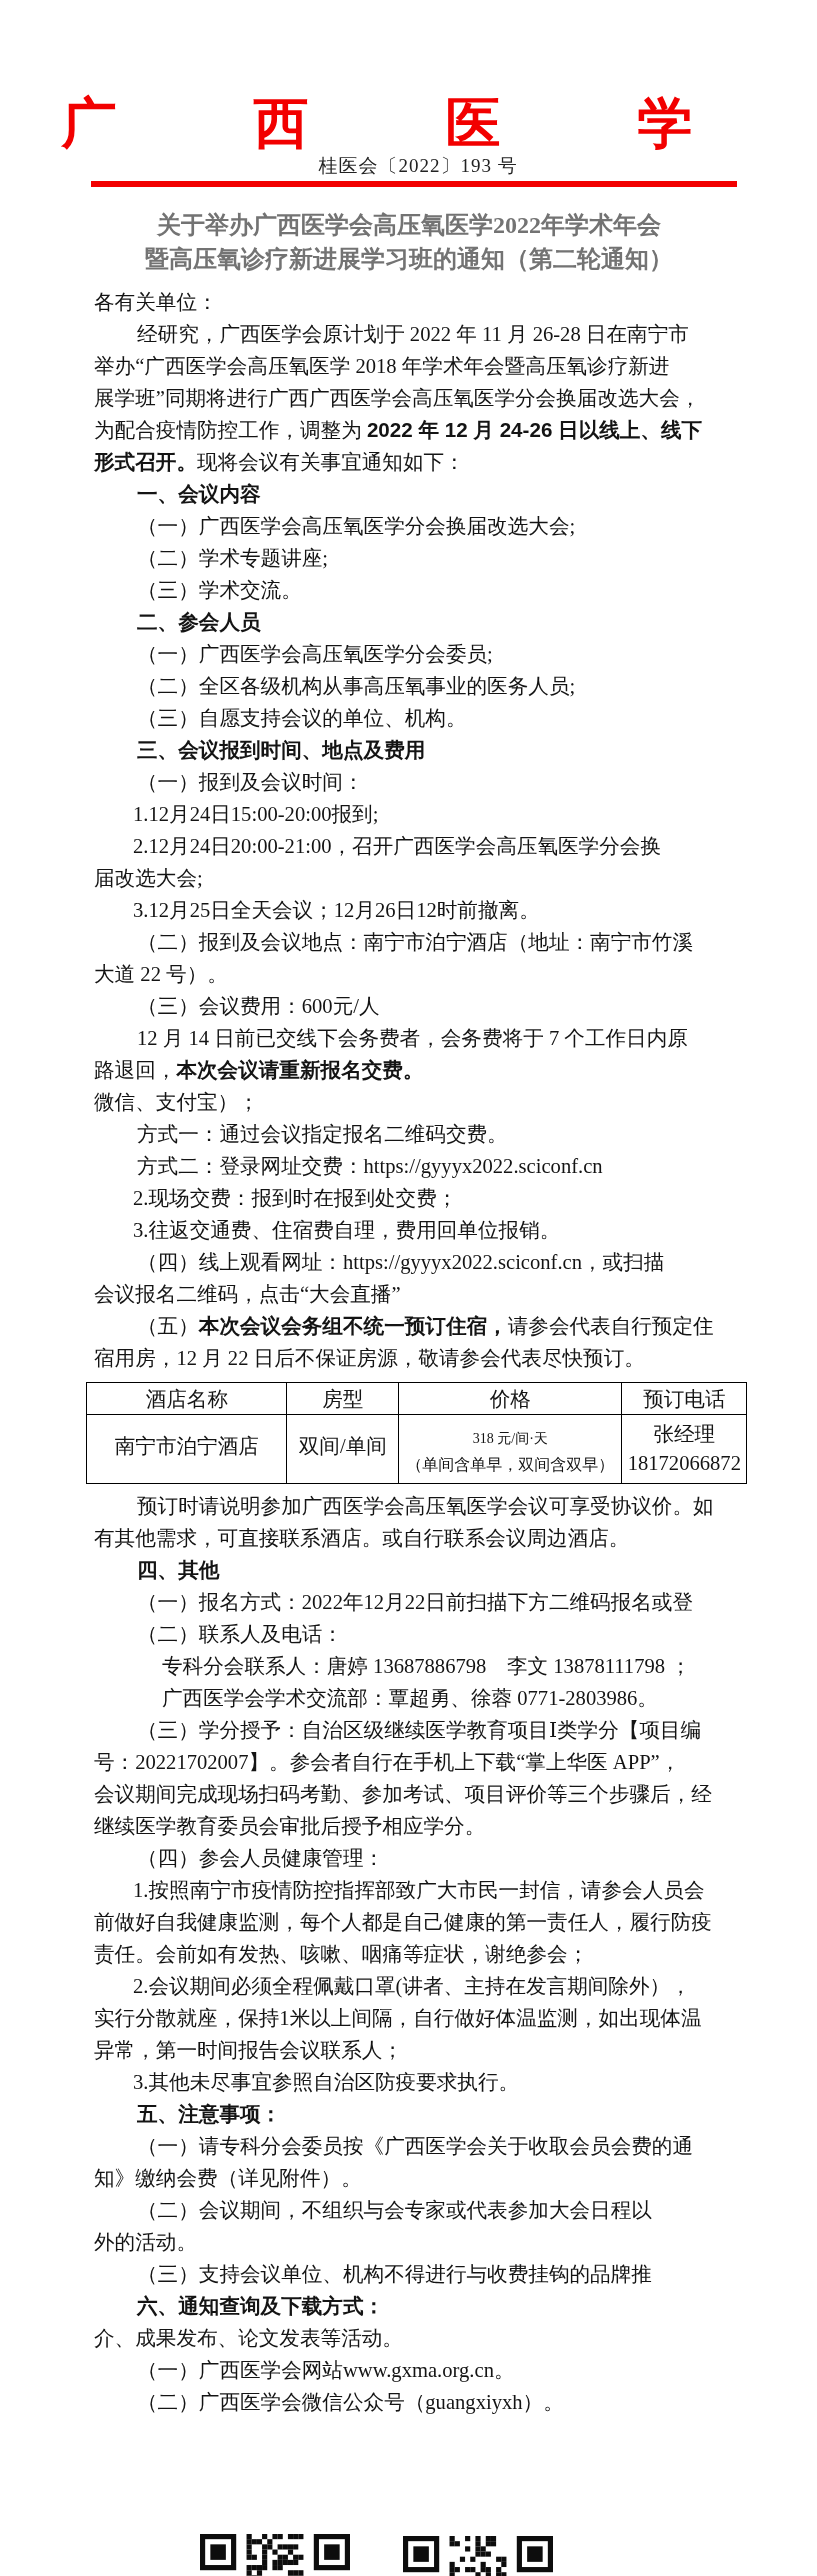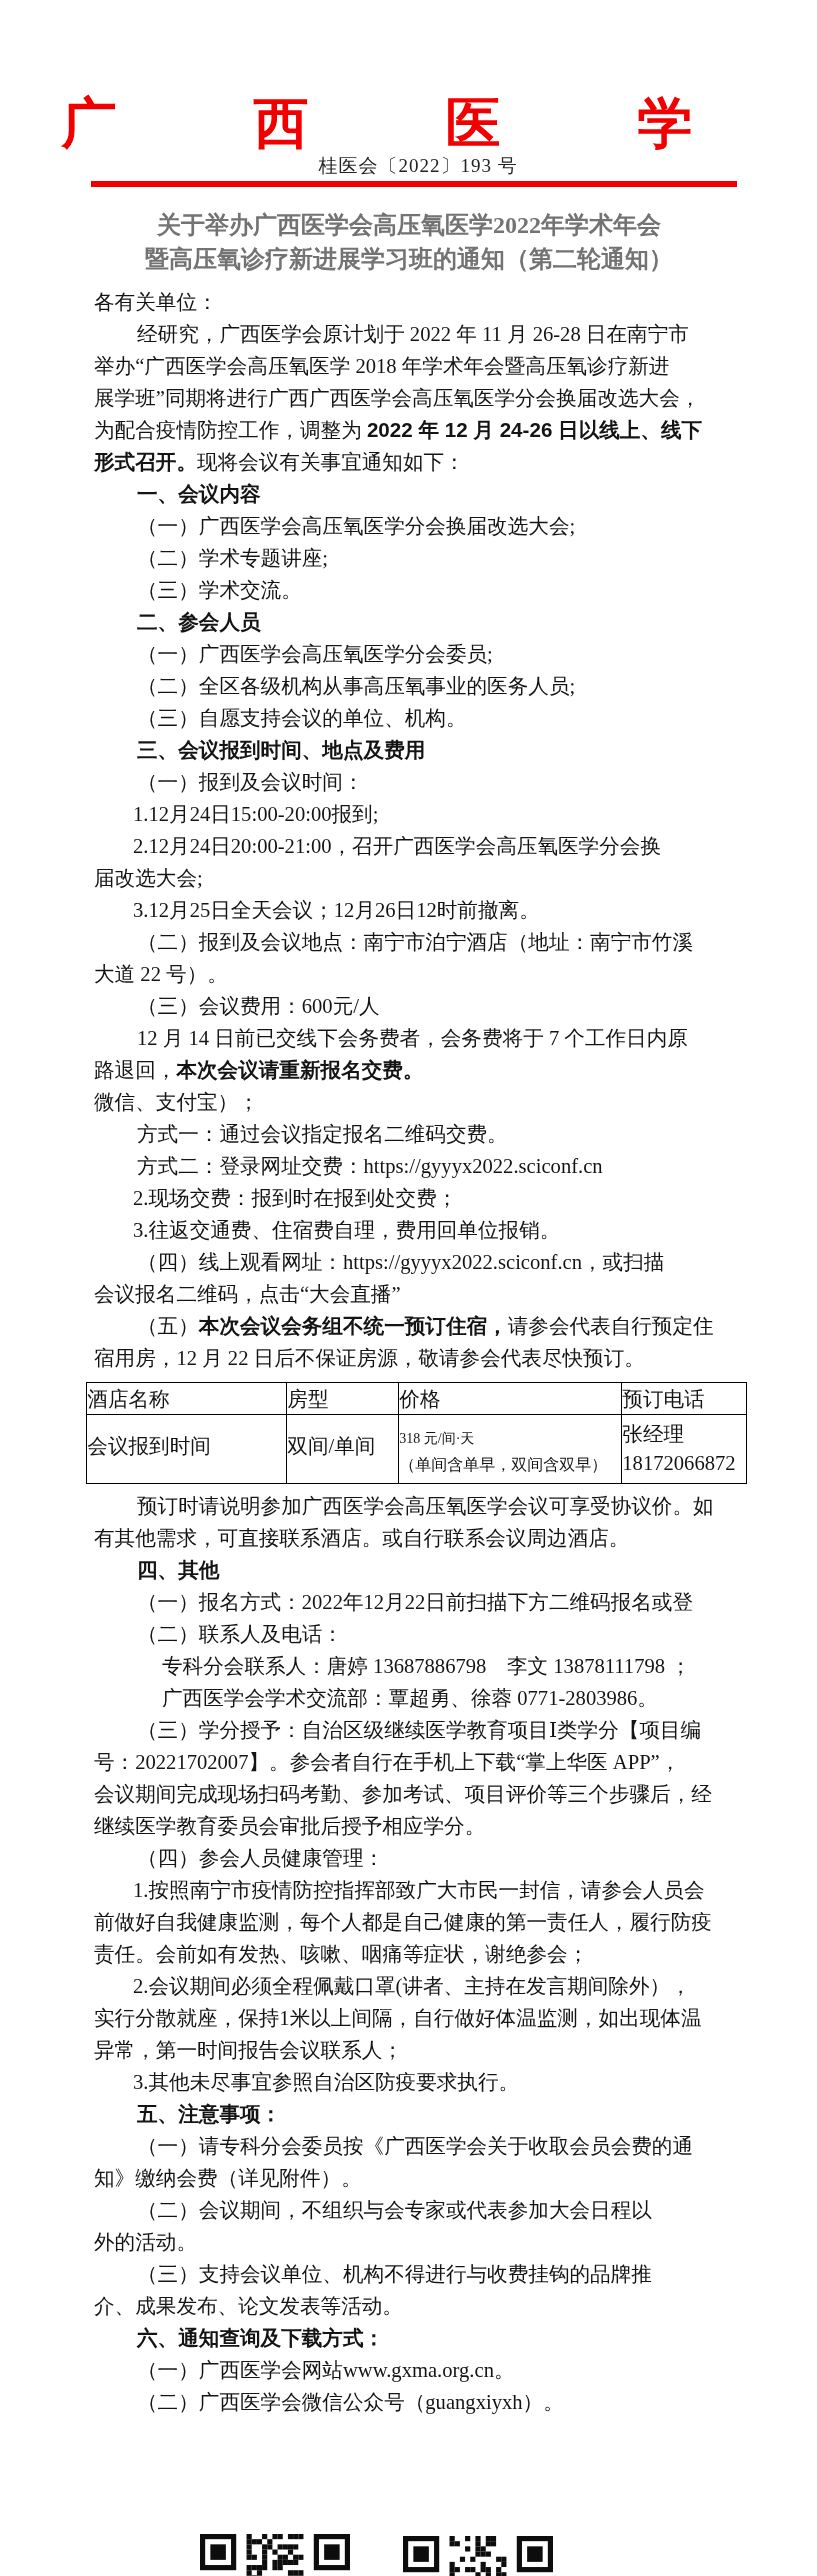--- a/index.html
+++ b/index.html
@@ -22,21 +22,21 @@
   
   .body-col{position:absolute;left:94px;top:286px;width:630px;font-size:20.6px;color:#141414;}
   .bline{height:32px;line-height:32px;white-space:nowrap;}
   .ind-para{padding-left:43px;}
   .ind-num{padding-left:39px;}
   .ind-deep{padding-left:68px;}
   .b{font-weight:bold;font-family:"Liberation Sans","DejaVu Sans",sans-serif;}
 
   
   .hotel-table{border-collapse:collapse;width:660px;margin:8.2px 0 6.2px -7.7px;
-               text-align:left;table-layout:fixed;}
+               text-align:center;table-layout:fixed;}
   .hotel-table td,.hotel-table th{border:1.5px solid #000;font-weight:normal;
                font-size:20.6px;padding:0;vertical-align:middle;}
   .hotel-table .hrow{height:32px;}
   .hotel-table .drow{height:69px;}
   .col-hotel{width:200px;} .col-room{width:112px;} .col-price{width:223px;} .col-phone{width:125px;}
   .cell-low{vertical-align:bottom;}
   .cell-low .inner{padding-bottom:6.2px;}
   .price-cell .price-main{font-size:14px;line-height:30px;padding-top:2.1px;}
   .price-cell .price-note{font-size:16px;line-height:21.6px;}
   .phone-cell div{line-height:29px;}
@@ -108,21 +108,21 @@
       </colgroup>
       <tbody>
           <tr class="hrow">
         <th>酒店名称</th>
         <th>房型</th>
         <th>价格</th>
         <th>预订电话</th>
       </tr>
       <tr class="drow">
         <td class="cell-low">
-          <div class="inner">会议报到时间</div>
+          <div class="inner">南宁市泊宁酒店</div>
         </td>
         <td class="cell-low">
           <div class="inner">双间/单间</div>
         </td>
         <td class="price-cell">
           <div class="price-main">318 元/间·天</div>
           <div class="price-note">（单间含单早，双间含双早）</div>
         </td>
         <td class="phone-cell">
           <div>张经理</div>
@@ -151,22 +151,22 @@
         <div class="bline ind-num"><span>2.会议期间必须全程佩戴口罩(讲者、主持在发言期间除外），</span></div>
         <div class="bline ind-none"><span>实行分散就座，保持1米以上间隔，自行做好体温监测，如出现体温</span></div>
         <div class="bline ind-none"><span>异常，第一时间报告会议联系人；</span></div>
         <div class="bline ind-num"><span>3.其他未尽事宜参照自治区防疫要求执行。</span></div>
         <div class="bline ind-para"><span class="b">五、注意事项：</span></div>
         <div class="bline ind-para"><span>（一）请专科分会委员按《广西医学会关于收取会员会费的通</span></div>
         <div class="bline ind-none"><span>知》缴纳会费（详见附件）。</span></div>
         <div class="bline ind-para"><span>（二）会议期间，不组织与会专家或代表参加大会日程以</span></div>
         <div class="bline ind-none"><span>外的活动。</span></div>
         <div class="bline ind-para"><span>（三）支持会议单位、机构不得进行与收费挂钩的品牌推</span></div>
+        <div class="bline ind-para"><span class="b">六、通知查询及下载方式：</span></div>
         <div class="bline ind-none"><span>介、成果发布、论文发表等活动。</span></div>
-        <div class="bline ind-para"><span class="b">六、通知查询及下载方式：</span></div>
         <div class="bline ind-para"><span>（一）广西医学会网站www.gxma.org.cn。</span></div>
         <div class="bline ind-para"><span>（二）广西医学会微信公众号（guangxiyxh）。</span></div>
       </div>
   </div>
 
   <div class="qr" id="qr-left">
       <svg width="150" height="150" viewBox="0 0 290 290">
         <rect x="90" y="0" width="10" height="10" fill="#0d0d0d"></rect>
         <rect x="120" y="0" width="10" height="10" fill="#0d0d0d"></rect>
         <rect x="140" y="0" width="10" height="10" fill="#0d0d0d"></rect>

